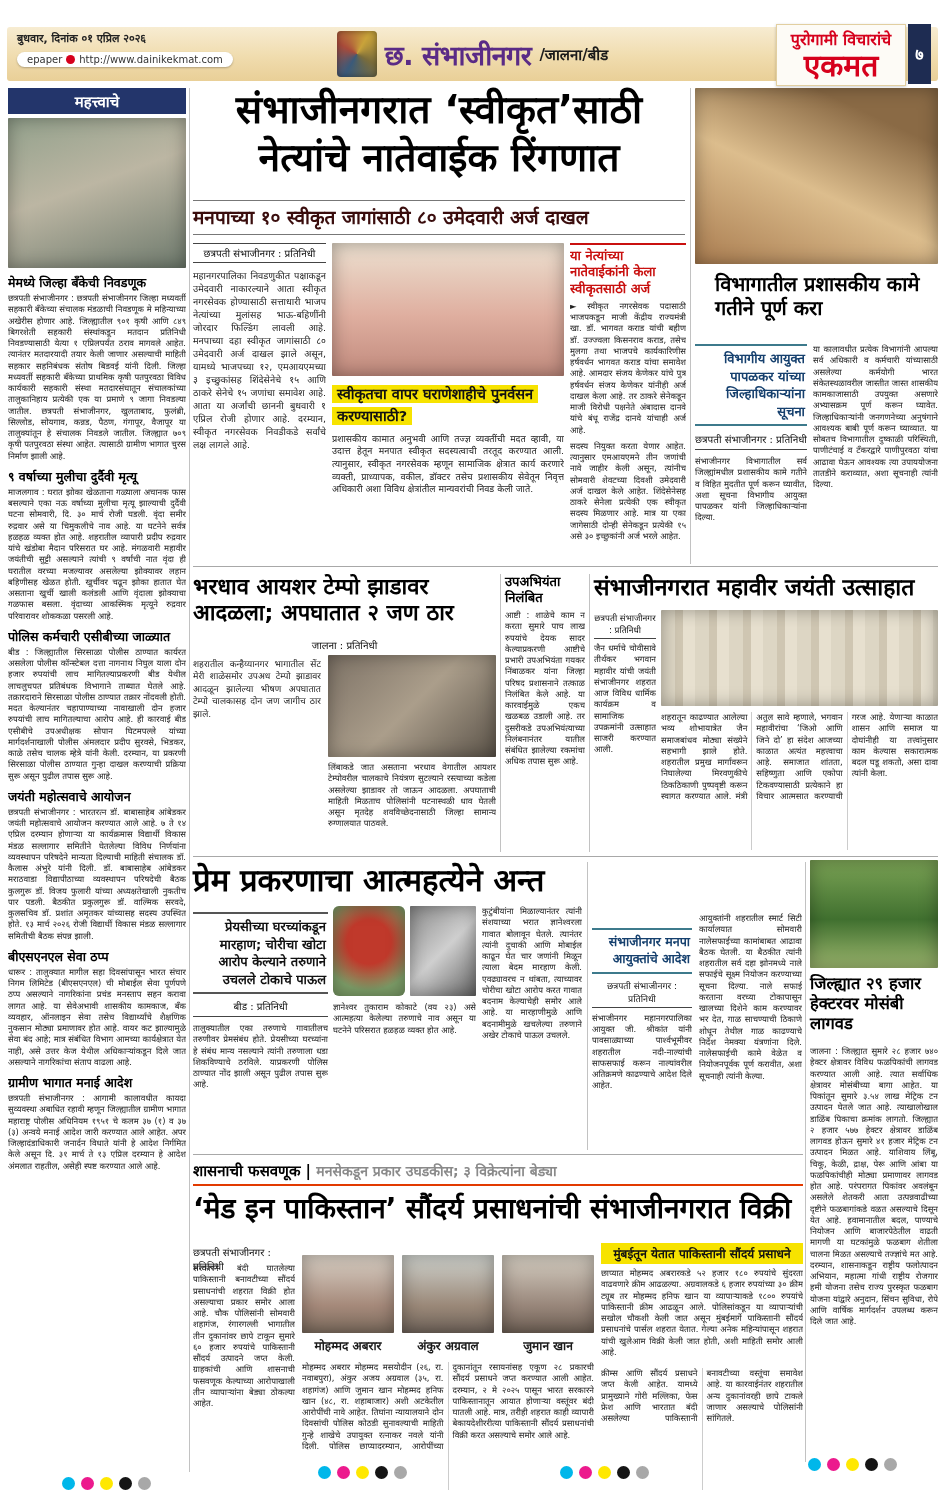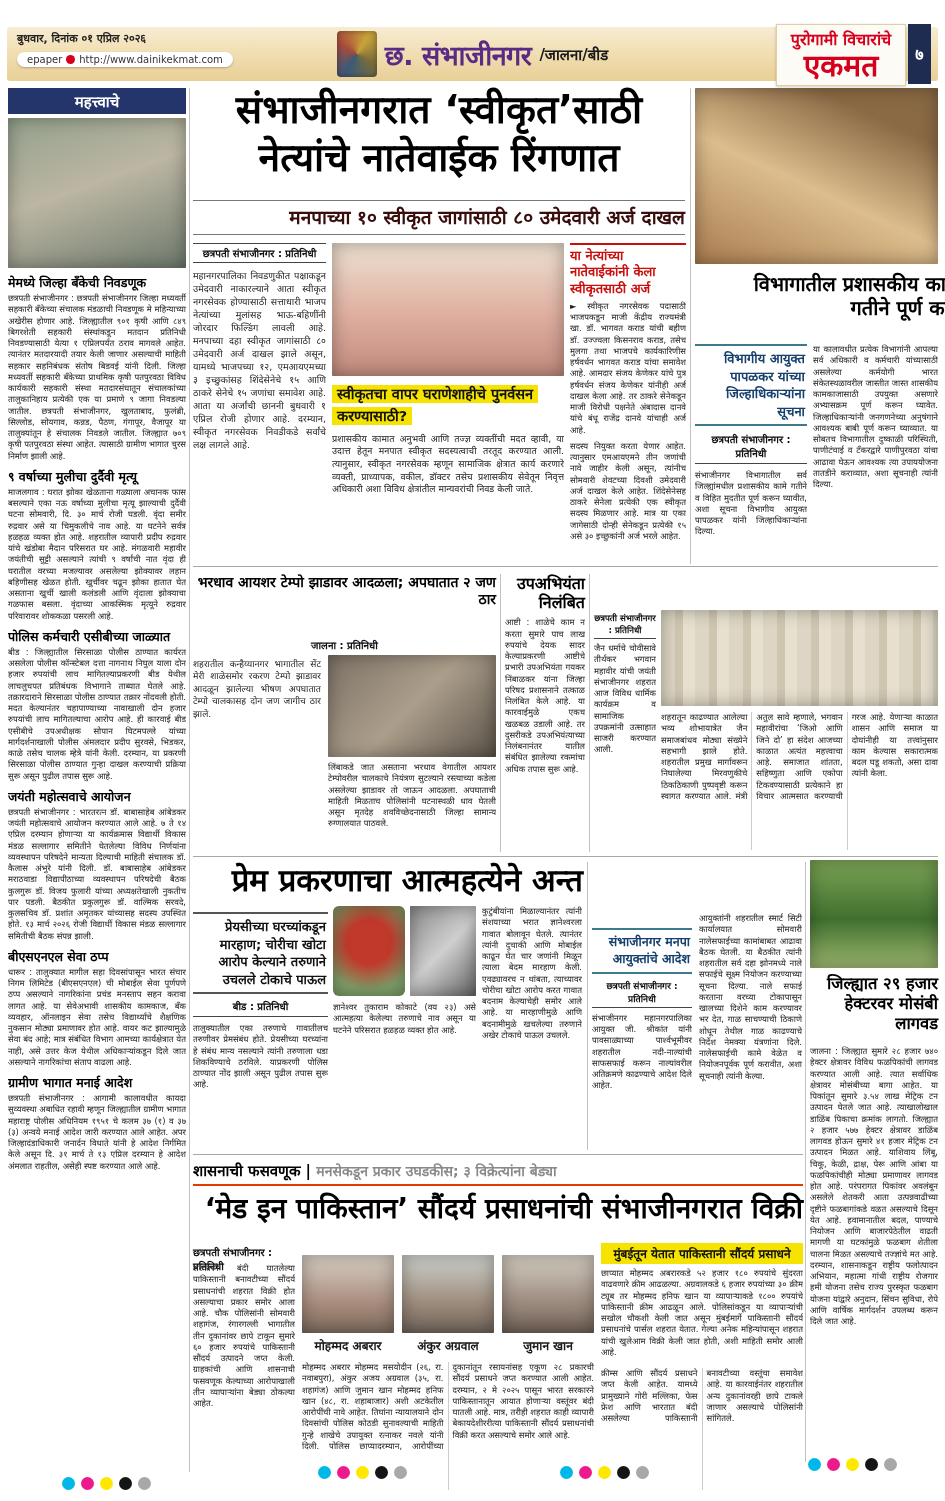--- a/index.html
+++ b/index.html
@@ -20,22 +20,22 @@
   .ed-main{font-size:27px;font-weight:800;color:#5a2b86;letter-spacing:-.5px;}
   .ed-sub{font-size:15px;font-weight:800;color:#1a1a1a;}
   .mast{position:absolute;top:-3px;right:32px;width:128px;height:60px;background:#fdfbf6;border:1px solid #e2cfa0;
         text-align:center;box-shadow:0 1px 3px rgba(0,0,0,.2);}
   .mast .tag{font-size:16px;font-weight:800;color:#d6001c;margin-top:3px;}
   .mast .name{font-size:30px;font-weight:900;color:#d6001c;line-height:1;margin-top:1px;}
   .pgtab{position:absolute;top:-3px;right:7px;width:23px;height:60px;background:#1e2c52;color:#fff;
          display:flex;align-items:center;justify-content:center;font-size:16px;font-weight:bold;}
   
   .h-xxl{font-weight:800;text-align:center;line-height:1.22;color:#000;}
-  .h-lg{font-weight:800;text-align:right;line-height:1.2;color:#000;}
-  .byline{font-weight:bold;font-size:10px;text-align:center;color:#111;}
+  .h-lg{font-weight:800;text-align:left;line-height:1.2;color:#000;}
+  .byline{font-weight:normal;font-size:10px;text-align:center;color:#111;}
   .byline.rules{border-top:1px solid #444;border-bottom:1px solid #444;padding:2px 0;}
   .deck{font-weight:800;text-align:right;color:#16406e;line-height:1.35;
         border-top:2px solid #3d7a8c;border-bottom:2px solid #3d7a8c;padding:4px 2px;}
   .body{font-size:9px;line-height:1.38;text-align:justify;color:#222;overflow:hidden;}
   .body.sm{font-size:8.4px;line-height:1.34;}
   .cols2{column-count:2;column-gap:9px;column-rule:1px solid #ccc;}
   .cols3{column-count:3;column-gap:9px;column-rule:1px solid #ccc;}
   .ph{background:#cfc8bb;box-shadow:inset 0 0 18px rgba(0,0,0,.35);border-radius:1px;}
   .ph.building{background:linear-gradient(160deg,#93a18c,#bcb6a3 45%,#6e7a6d);}
   .ph.civic{background:linear-gradient(180deg,#ece0d0 0%,#dfae9f 55%,#c08a7d);}
@@ -137,33 +137,34 @@
   <div class="abs h-lg" style="left:715px;top:272px;width:243px;font-size:20px;">विभागातील प्रशासकीय कामे गतीने पूर्ण करा</div>
   <div class="abs" style="left:695px;top:344px;width:112px;">
     <div class="deck" style="font-size:13px;">विभागीय आयुक्त पापळकर यांच्या जिल्हाधिकाऱ्यांना सूचना</div>
     <div class="byline" style="margin-top:6px;border-bottom:1px solid #444;padding-bottom:3px;">छत्रपती संभाजीनगर : प्रतिनिधी</div>
     <div class="body sm" style="margin-top:6px;height:100px;">संभाजीनगर विभागातील सर्व जिल्ह्यांमधील प्रशासकीय कामे गतीने व विहित मुदतीत पूर्ण करून घ्यावीत, अशा सूचना विभागीय आयुक्त पापळकर यांनी जिल्हाधिकाऱ्यांना दिल्या.</div>
   </div>
   <div class="abs body sm" style="left:813px;top:344px;width:125px;height:218px;">या कालावधीत प्रत्येक विभागांनी आपल्या सर्व अधिकारी व कर्मचारी यांच्यासाठी असलेल्या कर्मयोगी भारत संकेतस्थळावरील जास्तीत जास्त शासकीय कामकाजासाठी उपयुक्त असणारे अभ्यासक्रम पूर्ण करून घ्यावेत. जिल्हाधिकाऱ्यांनी जनगणनेच्या अनुषंगाने आवश्यक बाबी पूर्ण करून घ्याव्यात. या सोबतच विभागातील दुष्काळी परिस्थिती, पाणीटंचाई व टँकरद्वारे पाणीपुरवठा यांचा आढावा घेऊन आवश्यक त्या उपाययोजना तातडीने कराव्यात, अशा सूचनाही त्यांनी दिल्या.</div>
 
   <div class="hline" style="left:193px;top:566px;width:745px;"></div>
 
-  <div class="abs h-lg" style="left:193px;top:574px;width:303px;font-size:14px;">भरधाव आयशर टेम्पो झाडावर आदळला; अपघातात २ जण ठार</div>
+  <div class="abs h-lg" style="left:193px;top:574px;width:303px;font-size:22px;">भरधाव आयशर टेम्पो झाडावर आदळला; अपघातात २ जण ठार</div>
   <div class="abs byline" style="left:193px;top:638px;width:303px;">जालना : प्रतिनिधी</div>
-  <div class="abs body" style="left:193px;top:658px;width:128px;height:192px;">शहरातील कन्हैय्यानगर भागातील सेंट मेरी शाळेसमोर रकरण टेम्पो झाडावर आदळून झालेल्या भीषण अपघातात टेम्पो चालकासह दोन जण जागीच ठार झाले.</div>
+  <div class="abs body" style="left:193px;top:658px;width:128px;height:192px;">शहरातील कन्हैय्यानगर भागातील सेंट मेरी शाळेसमोर उपअध टेम्पो झाडावर आदळून झालेल्या भीषण अपघातात टेम्पो चालकासह दोन जण जागीच ठार झाले.</div>
   <div class="abs ph accident" style="left:328px;top:655px;width:168px;height:102px;"></div>
   <div class="abs body sm" style="left:328px;top:762px;width:168px;height:88px;">लिंबाकडे जात असताना भरधाव वेगातील आयशर टेम्पोवरील चालकाचे नियंत्रण सुटल्याने रस्त्याच्या कडेला असलेल्या झाडावर तो जाऊन आदळला. अपघाताची माहिती मिळताच पोलिसांनी घटनास्थळी धाव घेतली असून मृतदेह शवविच्छेदनासाठी जिल्हा सामान्य रुग्णालयात पाठवले.</div>
   <div class="vline" style="left:500px;top:574px;height:278px;"></div>
 
   <div class="abs" style="left:505px;top:574px;width:80px;">
-    <div class="h-lg" style="font-size:16px;">उपअभियंता निलंबित</div>
+    <div class="h-lg" style="font-size:13px;">उपअभियंता निलंबित</div>
     <div class="body sm" style="margin-top:5px;height:248px;">आष्टी : शाळेचे काम न करता सुमारे पाच लाख रुपयांचे देयक सादर केल्याप्रकरणी आष्टीचे प्रभारी उपअभियंता गयकर निंबाळकर यांना जिल्हा परिषद प्रशासनाने तत्काळ निलंबित केले आहे. या कारवाईमुळे एकच खळबळ उडाली आहे. तर दुसरीकडे उपअभियंत्याच्या निलंबनानंतर यातील संबंधित झालेल्या रकमांचा अधिक तपास सुरू आहे.</div>
   </div>
   <div class="vline" style="left:589px;top:574px;height:278px;"></div>
 
+  <div class="abs h-lg" style="left:594px;top:574px;width:344px;font-size:23px;">संभाजीनगरात महावीर जयंती उत्साहात</div>
   <div class="abs" style="left:594px;top:612px;width:62px;">
     <div class="byline" style="font-size:8.6px;border-bottom:1px solid #444;padding-bottom:2px;">छत्रपती संभाजीनगर : प्रतिनिधी</div>
     <div class="body sm" style="margin-top:4px;height:220px;">जैन धर्माचे चोवीसावे तीर्थंकर भगवान महावीर यांची जयंती संभाजीनगर शहरात आज विविध धार्मिक कार्यक्रम व सामाजिक उपक्रमांनी उत्साहात साजरी करण्यात आली.</div>
   </div>
   <div class="abs ph crowd" style="left:661px;top:610px;width:277px;height:96px;"></div>
   <div class="abs body sm cols3" style="left:661px;top:712px;width:277px;height:138px;">शहरातून काढण्यात आलेल्या भव्य शोभायात्रेत जैन समाजबांधव मोठ्या संख्येने सहभागी झाले होते. शहरातील प्रमुख मार्गांवरून निघालेल्या मिरवणुकीचे ठिकठिकाणी पुष्पवृष्टी करून स्वागत करण्यात आले. मंत्री अतुल सावे म्हणाले, भगवान महावीरांचा ‘जिओ आणि जिने दो’ हा संदेश आजच्या काळात अत्यंत महत्त्वाचा आहे. समाजात शांतता, सहिष्णुता आणि एकोपा टिकवण्यासाठी प्रत्येकाने हा विचार आत्मसात करण्याची गरज आहे. येणाऱ्या काळात शासन आणि समाज या दोघांनीही या तत्त्वांनुसार काम केल्यास सकारात्मक बदल घडू शकतो, असा दावा त्यांनी केला.</div>
 
   <div class="hline" style="left:193px;top:856px;width:745px;"></div>
 
   <div class="abs" style="left:193px;top:912px;width:135px;">

